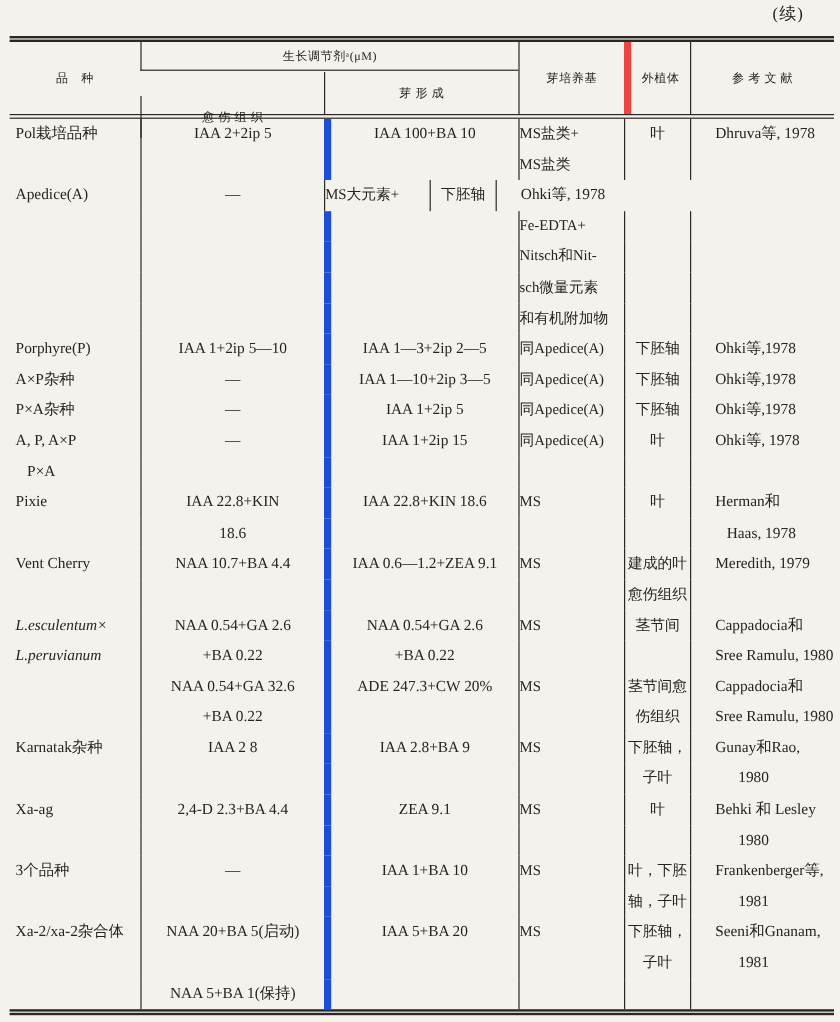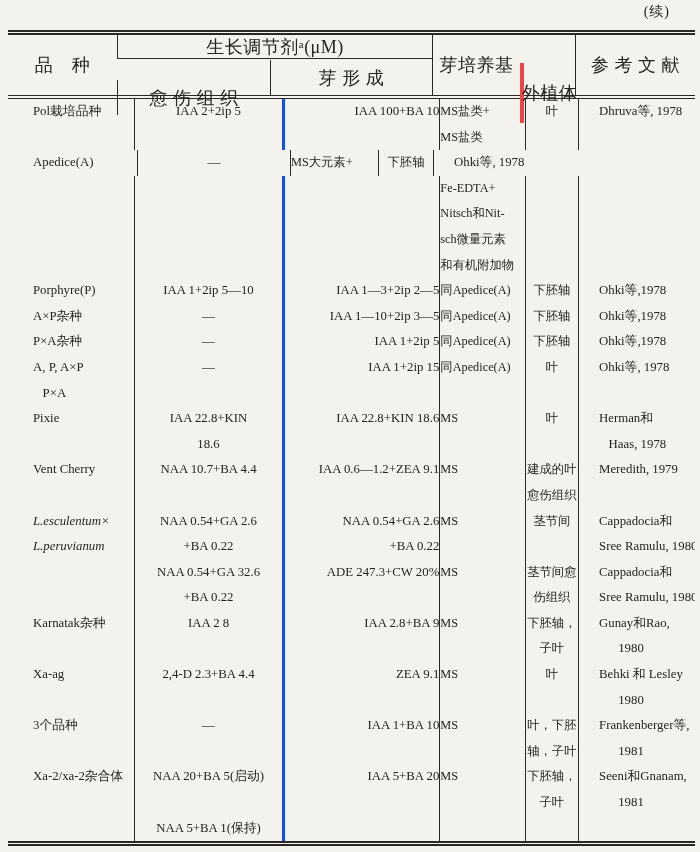--- a/index.html
+++ b/index.html
@@ -33,42 +33,42 @@
     position: relative;
     height: 60px;
     border-bottom: 4px double #2a2825;
   }
   .hcell {
     position: absolute;
     display: flex;
     align-items: center;
     justify-content: center;
     box-sizing: border-box;
-    font-size: 18px;
+    font-size: 10px;
     white-space: pre;
     letter-spacing: 0.5px;
   }
   .h-variety   { left: 0;     top: 0;    width: 109px; height: 60px; }
   .h-regulator { left: 109px; top: 0;    width: 315px; height: 24px; border-left: 1px solid #2a2825; border-bottom: 1.5px solid #2a2825; }
   .h-callus    { left: 109px; top: 25px; width: 153px; height: 35px; border-left: 1px solid #2a2825; margin-top: 20px; }
   .h-shoot     { left: 262px; top: 25px; width: 162px; height: 35px; border-left: 1px solid #2a2825; }
   .h-medium    { left: 424px; top: 0;    width: 88px;  height: 60px; border-left: 1px solid #2a2825; }
-  .h-explant   { left: 512px; top: 0;    width: 55px;  height: 60px; border-left: 4px solid #ef4444; margin-top: 28px; }
+  .h-explant   { left: 512px; top: 0;    width: 55px;  height: 60px; border-left: 6px solid #ef4444; }
   .h-refs      { left: 567px; top: 0;    width: 120px; height: 60px; border-left: 1px solid #2a2825; }
-  .trow { display: flex; height: 25.6px; margin-left: 20px; }
+  .trow { display: flex; height: 25.6px; }
   .tcell {
     box-sizing: border-box;
     font-size: 12.8px;
     line-height: 25.6px;
     white-space: pre;
     overflow: hidden;
   }
   .col0 { width: 109px; padding-left: 5px; }
   .col1 { width: 153px; text-align: center; border-left: 1px solid #2a2825; }
-  .col2 { width: 162px; text-align: right; border-left: 3px solid #1d4ed8; }
+  .col2 { width: 162px; text-align: center; border-left: 6px solid #1d4ed8; }
   .col3 { width: 88px;  border-left: 1px solid #2a2825; font-size: 12.3px; }
   .col4 { width: 55px;  text-align: center; border-left: 1px solid #2a2825; font-size: 12.3px; }
   .col5 { width: 120px; padding-left: 20px;  border-left: 1px solid #2a2825; }
   .italic { font-style: italic; }
 </style>
 </head>
 <body>
 
 <div class="page">
 

